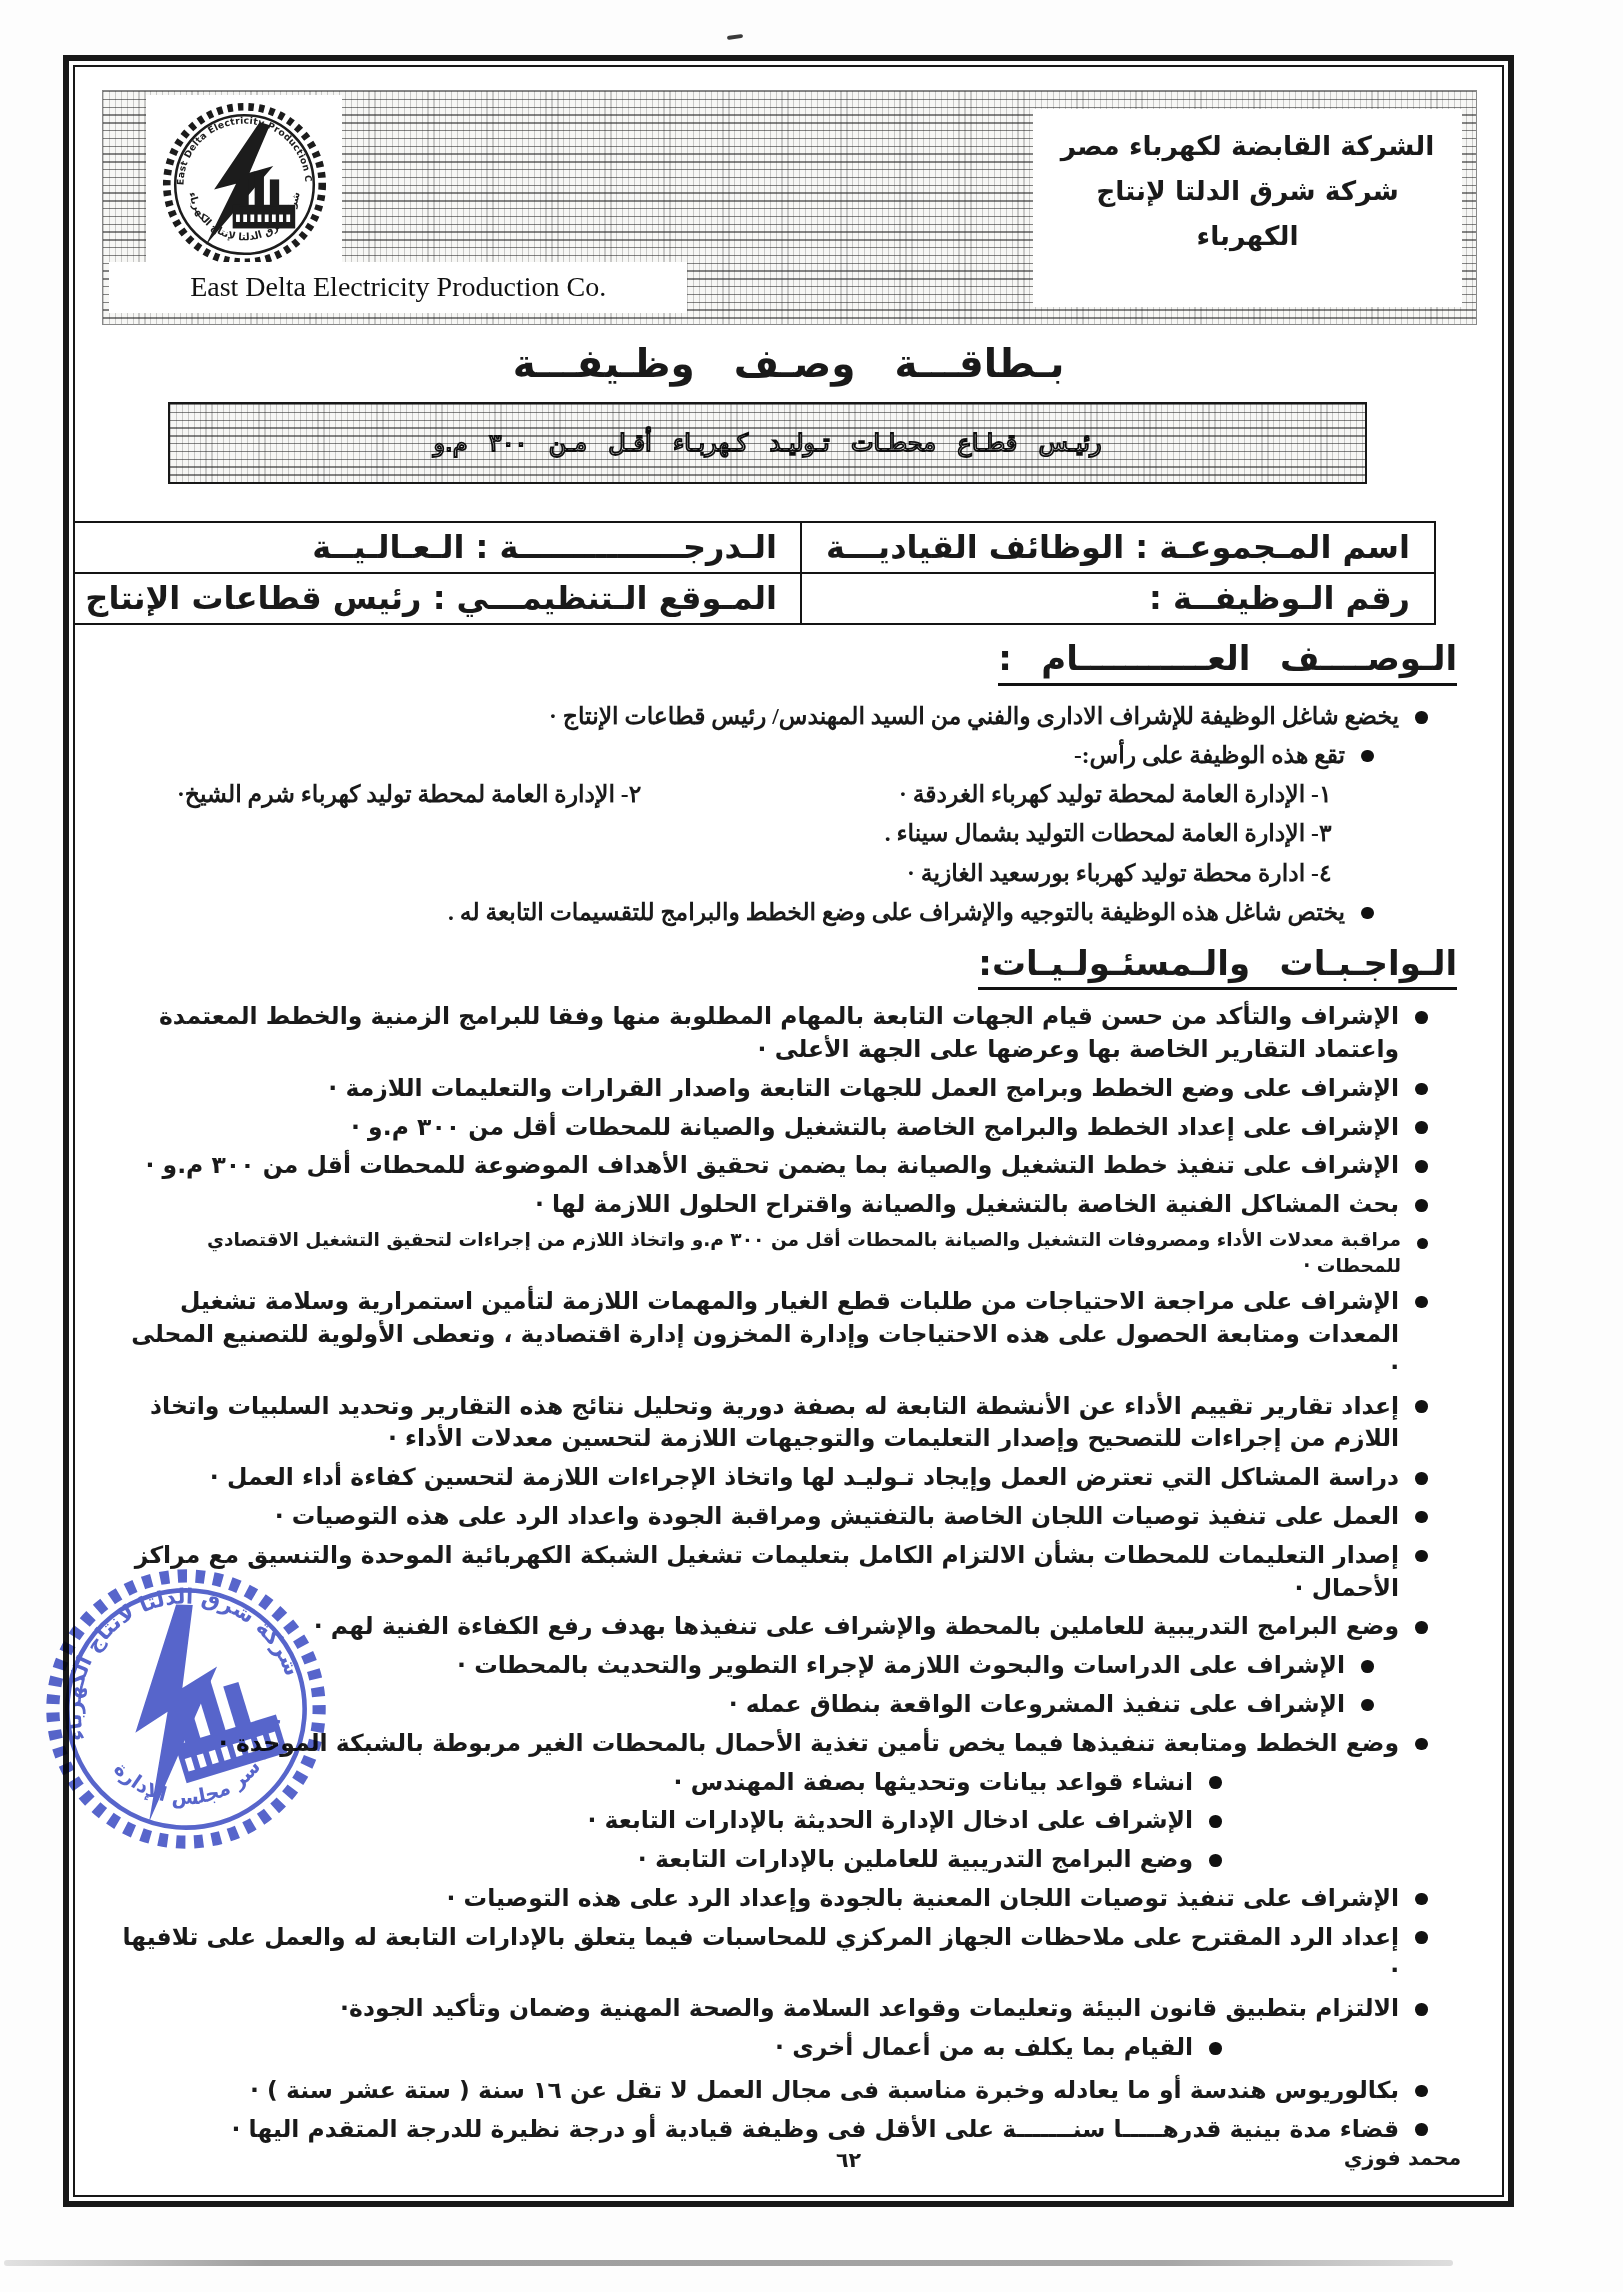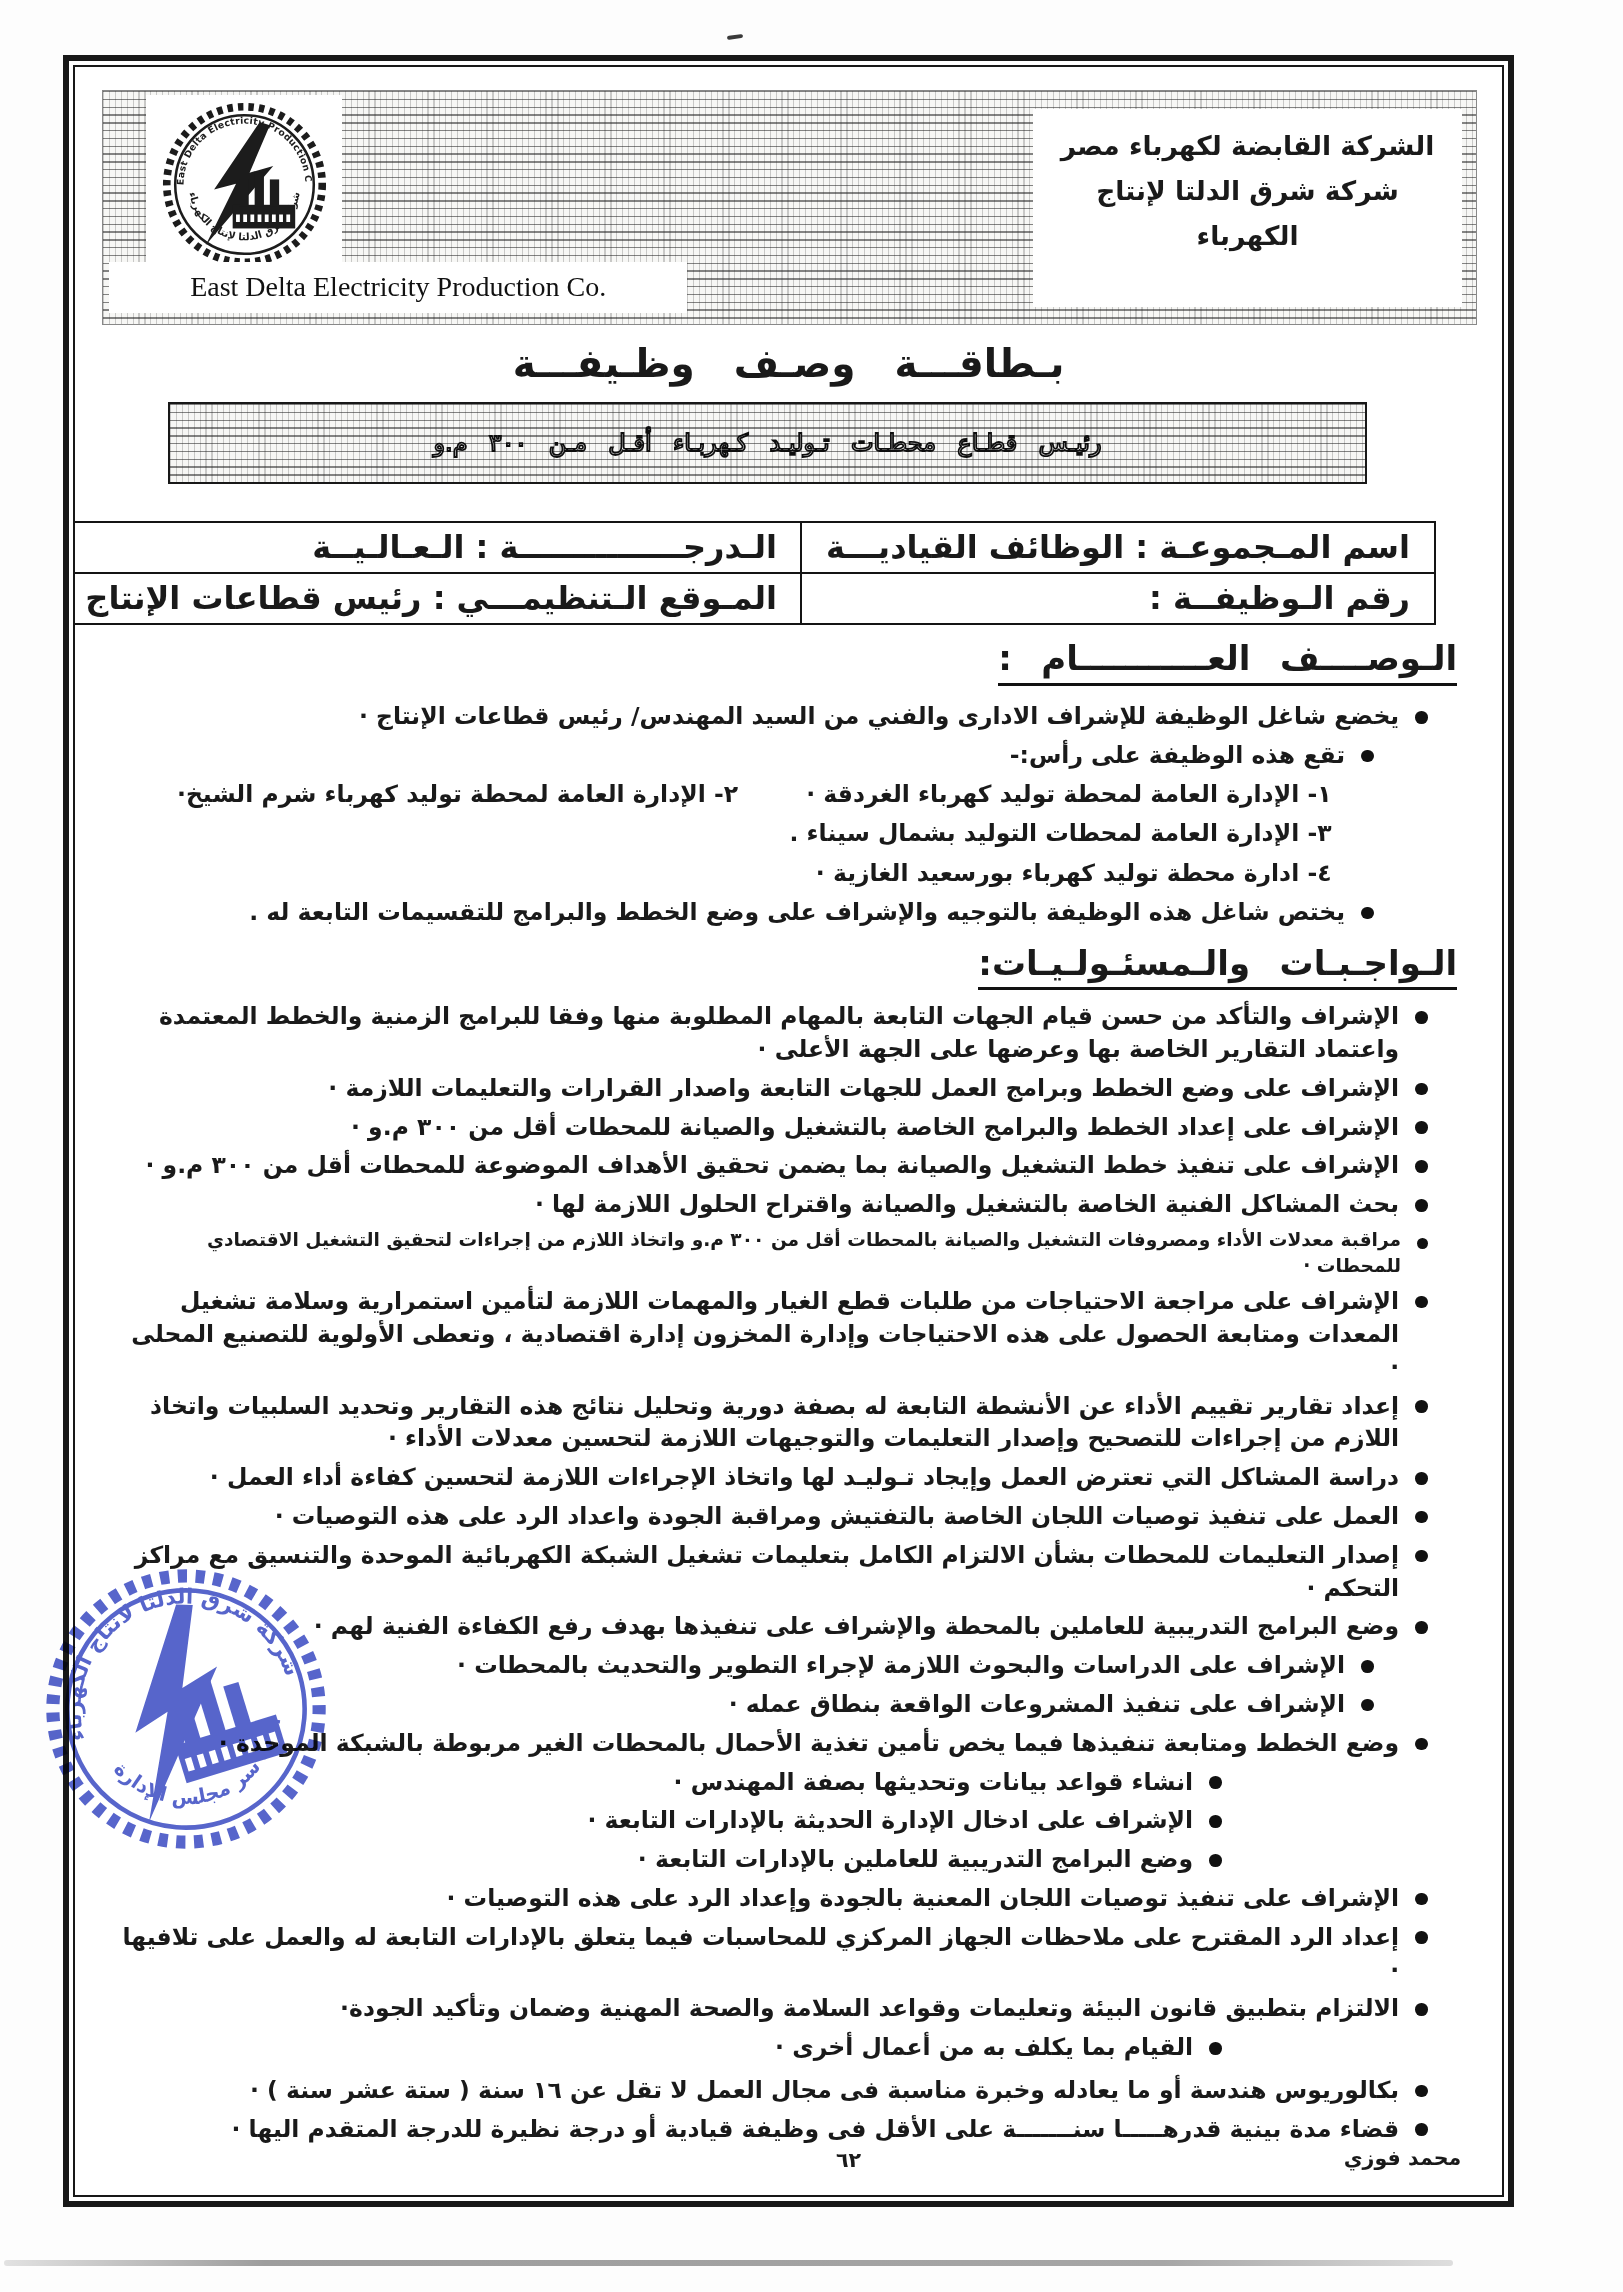--- a/index.html
+++ b/index.html
@@ -42,21 +42,21 @@
   
   table.info{border-collapse:collapse;margin:37px 49px 0 61px;width:calc(100% - 110px);}
   table.info td{border:2.9px solid #141414;height:49px;background:#fff;
     font-size:32px;font-weight:700;padding:0 23.5px;white-space:nowrap;}
   td.c1{width:44%;}
   
   .sec-h{margin:13.7px 27.4px 0 0;font-size:34px;font-weight:800;text-align:right;}
   .sec-h span{display:inline-block;border-bottom:3.9px solid #111;padding-bottom:4.9px;
     word-spacing:17.6px;letter-spacing:1px;}
   
-  .gd{padding:7.8px 57px 0 25.5px;}
+  .gd{padding:7.8px 57px 0 25.5px;font-family:Liberation Serif, serif;}
   .list{padding:3.9px 57px 0 25.5px;}
   .li{display:flex;direction:rtl;gap:15.7px;align-items:flex-start;
     font-size:23.5px;font-weight:700;line-height:1.4;margin-top:5.9px;}
   .dot{flex:0 0 auto;width:12.7px;height:12.7px;border-radius:50%;background:#111;margin-top:10.8px;}
   .txt{flex:1;text-align:right;}
   .small .txt{font-size:18.6px;}
   .small .dot{width:10.8px;height:10.8px;}
   .ind1{padding-right:54px;}
   .ind2{padding-right:206px;}
   .pair{display:flex;justify-content:space-between;direction:rtl;
@@ -211,21 +211,21 @@
               <span class="txt">دراسة المشاكل التي تعترض العمل وإيجاد تـوليـد لها واتخاذ الإجراءات اللازمة لتحسين كفاءة أداء العمل ·</span>
             </div>
 
             <div class="li">
               <span class="dot"></span>
               <span class="txt">العمل على تنفيذ توصيات اللجان الخاصة بالتفتيش ومراقبة الجودة واعداد الرد على هذه التوصيات ·</span>
             </div>
 
             <div class="li">
               <span class="dot"></span>
-              <span class="txt">إصدار التعليمات للمحطات بشأن الالتزام الكامل بتعليمات تشغيل الشبكة الكهربائية الموحدة والتنسيق مع مراكز التحكم ·</span>
+              <span class="txt">إصدار التعليمات للمحطات بشأن الالتزام الكامل بتعليمات تشغيل الشبكة الكهربائية الموحدة والتنسيق مع مراكز الأحمال ·</span>
             </div>
 
             <div class="li">
               <span class="dot"></span>
               <span class="txt">وضع البرامج التدريبية للعاملين بالمحطة والإشراف على تنفيذها بهدف رفع الكفاءة الفنية لهم ·</span>
             </div>
 
             <div class="li ind1">
               <span class="dot"></span>
               <span class="txt">الإشراف على الدراسات والبحوث اللازمة لإجراء التطوير والتحديث بالمحطات ·</span>

